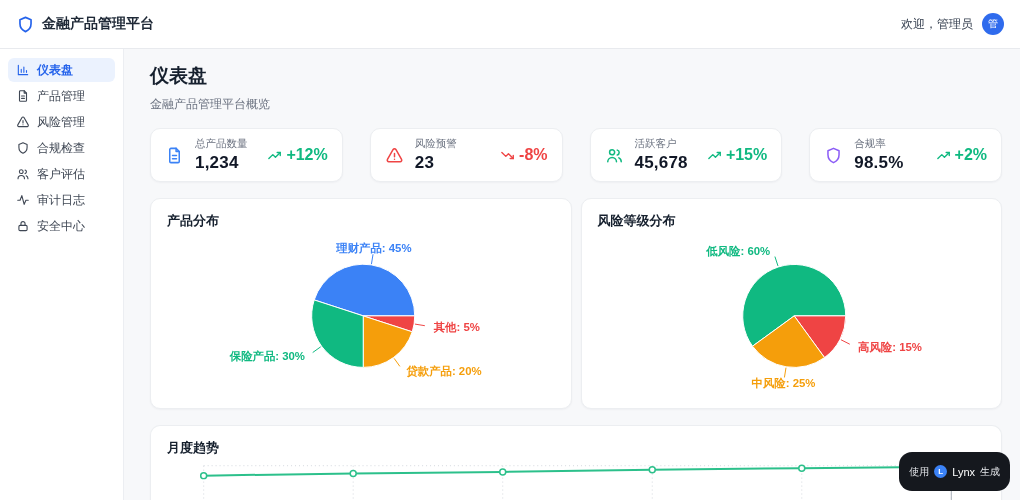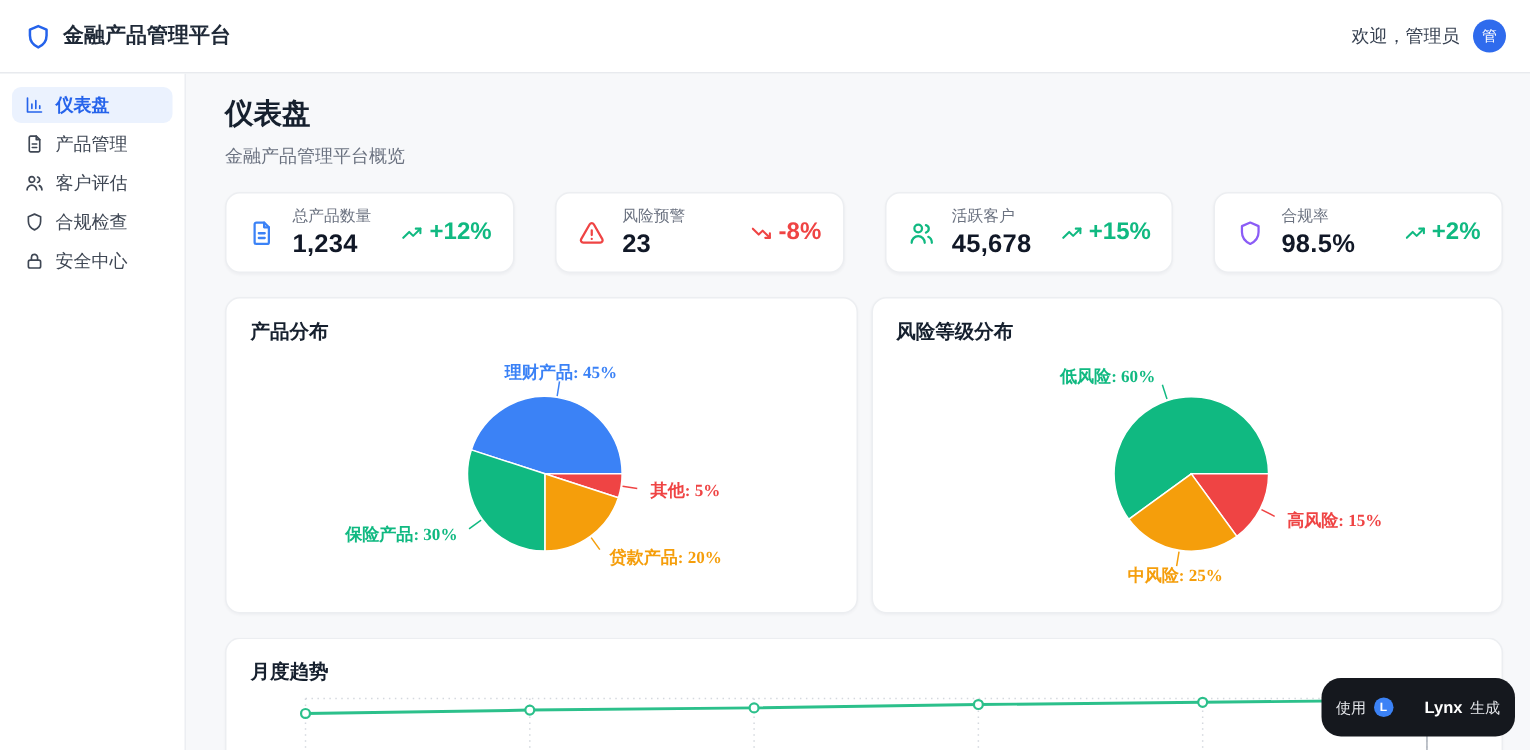--- a/index.html
+++ b/index.html
@@ -29,32 +29,32 @@
   .stat-card { background:#fff; border:1px solid #eceef1; border-radius:10px; height:54px; display:flex; align-items:center; padding:0 14px; box-shadow:0 1px 2px rgba(16,24,40,.04); }
   .stat-card svg.stat-ic { width:19px; height:19px; margin-right:11px; flex-shrink:0; }
   .stat-mid { display:flex; flex-direction:column; gap:2px; }
   .stat-label { font-size:10.5px; color:#6b7280; }
   .stat-value { font-size:17px; font-weight:bold; color:#111827; letter-spacing:.2px; }
   .stat-trend { margin-left:auto; font-size:16px; font-weight:bold; display:flex; align-items:center; gap:4px; }
   .stat-trend svg { width:14px; height:11px; }
 
   
   .charts-row { display:grid; grid-template-columns:1fr 1fr; gap:9px; margin-top:16px; }
-  .chart-card { background:#fff; border:1px solid #eceef1; border-radius:10px; height:211px; position:relative; box-shadow:0 1px 2px rgba(16,24,40,.04); overflow:hidden;font-family:Liberation Serif, serif; }
+  .chart-card { background:#fff; border:1px solid #eceef1; border-radius:10px; height:211px; position:relative; box-shadow:0 1px 2px rgba(16,24,40,.04); overflow:hidden; }
   .chart-title { position:absolute; top:13px; left:16px; font-size:13px; font-weight:bold; color:#16202e; }
   .chart-card svg.pie-svg { position:absolute; inset:0; width:100%; height:100%; }
   .pie-label { font-size:11.5px; font-weight:bold; }
 
   .trend-card { background:#fff; border:1px solid #eceef1; border-radius:10px 10px 0 0; border-bottom:none; height:140px; margin-top:16px; position:relative; box-shadow:0 1px 2px rgba(16,24,40,.04); }
   .trend-card svg.line-svg { position:absolute; inset:0; width:100%; height:100%; }
   .y-axis-label { position:absolute; font-size:10.5px; color:#6b7280; }
 
   
   .gen-badge { position:absolute; right:10px; bottom:9px; background:#15181e; color:#e5e7eb; border-radius:13px; height:39px; display:flex; align-items:center; gap:5px; padding:0 10px; font-size:10px; z-index:10; }
-  .gen-badge .brand-name { color:#fff; font-weight:bold; font-size:11px;margin-left:16px; }
+  .gen-badge .brand-name { color:#fff; font-weight:normal; font-size:11px; }
   .lynx-logo { width:13px; height:13px; border-radius:50%; background:#3b82f6; display:flex; align-items:center; justify-content:center; color:#fff; font-size:8px; font-weight:bold; }
 </style>
 </head>
 <body>
 
 <div class="header">
   <div class="brand">
     <svg width="19" height="19" viewBox="0 0 24 24" fill="none" stroke="#2563eb" stroke-width="2.1" stroke-linecap="round" stroke-linejoin="round">
         <path d="M12 3l7 3v5c0 4.6-3 8.2-7 10-4-1.8-7-5.4-7-10V6z"></path>
       </svg>
@@ -78,32 +78,45 @@
       <div class="side-item">
         <svg class="" viewBox="0 0 24 24" fill="none" stroke="currentColor" stroke-width="1.9" stroke-linecap="round" stroke-linejoin="round">
           <path d="M14 3H7.5A1.5 1.5 0 0 0 6 4.5v15A1.5 1.5 0 0 0 7.5 21h9a1.5 1.5 0 0 0 1.5-1.5V7z"></path>
           <path d="M14 3v4h4"></path>
           <path d="M9.5 12h5M9.5 16h5"></path>
         </svg>
         <span>产品管理</span>
       </div>
       <div class="side-item">
         <svg class="" viewBox="0 0 24 24" fill="none" stroke="currentColor" stroke-width="1.9" stroke-linecap="round" stroke-linejoin="round">
+          <path d="M10.3 4.4 3.1 16.9a2 2 0 0 0 1.7 3h14.4a2 2 0 0 0 1.7-3L13.7 4.4a2 2 0 0 0-3.4 0z"></path>
+          <path d="M12 9.5v4M12 16.8h.01"></path>
+        </svg>
+        <span>风险管理</span>
+      </div>
+      <div class="side-item">
+        <svg class="" viewBox="0 0 24 24" fill="none" stroke="currentColor" stroke-width="1.9" stroke-linecap="round" stroke-linejoin="round">
+          <path d="M12 3l7 3v5c0 4.6-3 8.2-7 10-4-1.8-7-5.4-7-10V6z"></path>
+        </svg>
+        <span>合规检查</span>
+      </div>
+      <div class="side-item">
+        <svg class="" viewBox="0 0 24 24" fill="none" stroke="currentColor" stroke-width="1.9" stroke-linecap="round" stroke-linejoin="round">
           <circle cx="9" cy="8" r="3.2"></circle>
           <path d="M3.5 20c0-3 2.5-5.5 5.5-5.5S14.5 17 14.5 20"></path>
           <path d="M15.5 5.2a3.2 3.2 0 0 1 0 6.2"></path>
           <path d="M17.5 15c2 .9 3 2.8 3 5"></path>
         </svg>
         <span>客户评估</span>
       </div>
       <div class="side-item">
         <svg class="" viewBox="0 0 24 24" fill="none" stroke="currentColor" stroke-width="1.9" stroke-linecap="round" stroke-linejoin="round">
-          <path d="M12 3l7 3v5c0 4.6-3 8.2-7 10-4-1.8-7-5.4-7-10V6z"></path>
-        </svg>
-        <span>合规检查</span>
+          <path d="M3 12.5h4l3-8 4 15 3-7h4"></path>
+        </svg>
+        <span>审计日志</span>
       </div>
       <div class="side-item">
         <svg class="" viewBox="0 0 24 24" fill="none" stroke="currentColor" stroke-width="1.9" stroke-linecap="round" stroke-linejoin="round">
           <rect x="5" y="11" width="14" height="9" rx="2"></rect>
           <path d="M8.5 11V8a3.5 3.5 0 0 1 7 0v3"></path>
         </svg>
         <span>安全中心</span>
       </div>
     </div>
 

